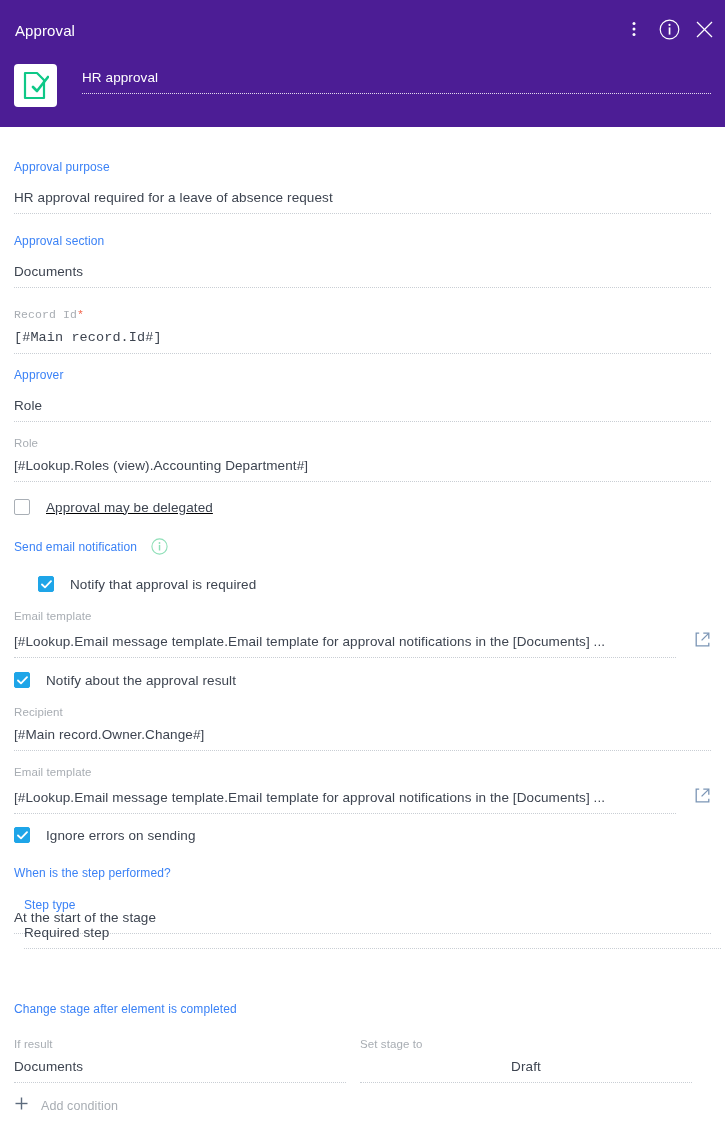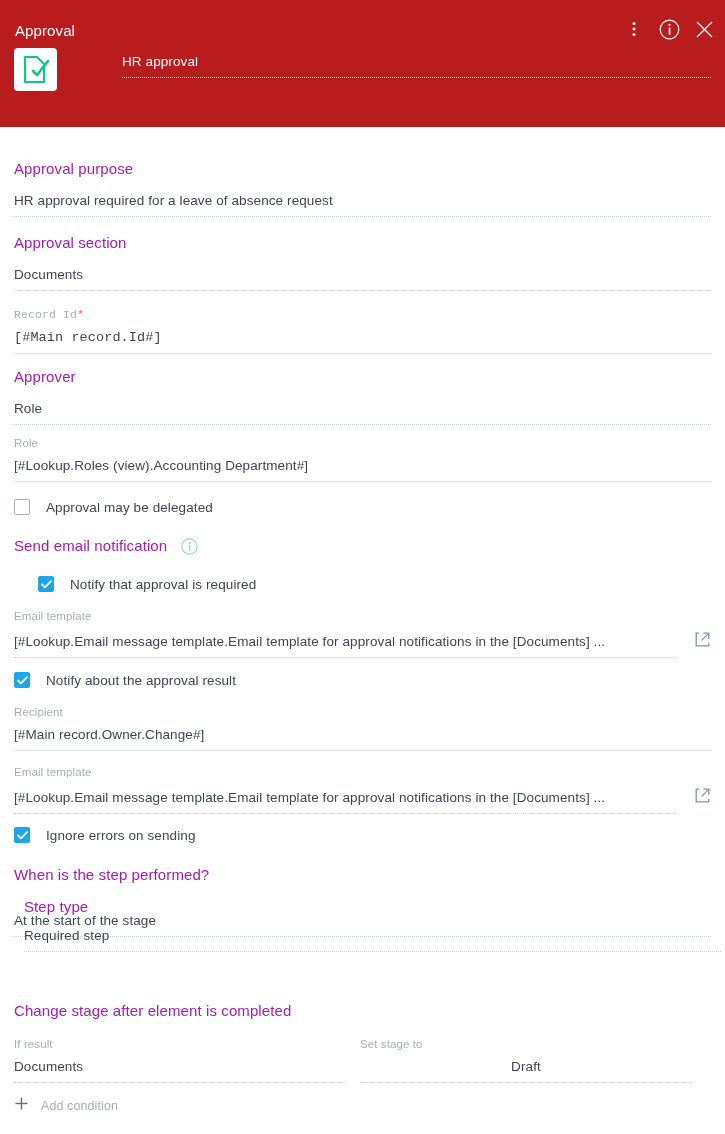--- a/index.html
+++ b/index.html
@@ -10,21 +10,21 @@
     background: #ffffff;
     font-family: "Liberation Sans", sans-serif;
     overflow: hidden;
   }
 
   
   .header {
     position: relative;
     width: 725px;
     height: 127px;
-    background: #b91c1c;
+    background: #4c1d95;
   }
 
   .header-title {
     position: absolute;
     left: 15px;
     top: 22px;
     font-size: 15px;
     color: #ffffff;
     letter-spacing: .1px;
   }
@@ -44,25 +44,24 @@
     display: flex;
     align-items: center;
     justify-content: center;
     cursor: pointer;
   }
   .hdr-icon svg { display: block; }
 
   .header-row {
     position: absolute;
     left: 14px;
-    top: 48px;
+    top: 64px;
     right: 14px;
     display: flex;
     align-items: flex-start;
-    gap: 40px;
   }
 
   .doc-tile {
     width: 43px;
     height: 43px;
     background: #ffffff;
     border-radius: 4px;
     display: flex;
     align-items: center;
     justify-content: center;
@@ -85,22 +84,22 @@
     border-bottom: 1.5px dotted rgba(255,255,255,.85);
   }
 
   
   .body {
     position: relative;
     padding: 0 14px;
   }
 
   .section-title {
-    color: #a21caf;
-    font-size: 15px;
+    color: #3b82f6;
+    font-size: 12px;
     letter-spacing: .1px;
   }
 
   .field-label {
     color: #a8adb3;
     font-size: 11.5px;
     letter-spacing: .1px;
   }
   .req-star { color: #f2634a; }
 
@@ -247,21 +246,21 @@
     <div class="field-value" style="margin-top:16px;">Role</div>
     <div class="underline" style="margin-top:8px;"></div>
   </div>
 
   <div class="abs" style="left:14px; top:310px; width:697px;">
     <div class="field-label">Role</div>
     <div class="field-value" style="margin-top:9px;">[#Lookup.Roles (view).Accounting Department#]</div>
     <div class="underline" style="margin-top:8px;"></div>
   </div>
 
-  <div class="abs cb-row" style="left:14px; top:372px;">
+  <div class="abs cb-row" style="left:14px; top:372px;text-decoration:underline;">
     <div class="checkbox"></div>
     <div class="cb-label">Approval may be delegated</div>
   </div>
 
   <div class="abs" style="left:14px; top:410px;">
     <span class="section-title">Send email notification</span>
     <span class="info-circle">
       <svg width="17" height="17" viewBox="0 0 17 17">
         <circle cx="8.5" cy="8.5" r="7.6" fill="none" stroke="#8fdfb8" stroke-width="1.1"></circle>
         <circle cx="8.5" cy="5" r=".95" fill="#8fdfb8"></circle>

